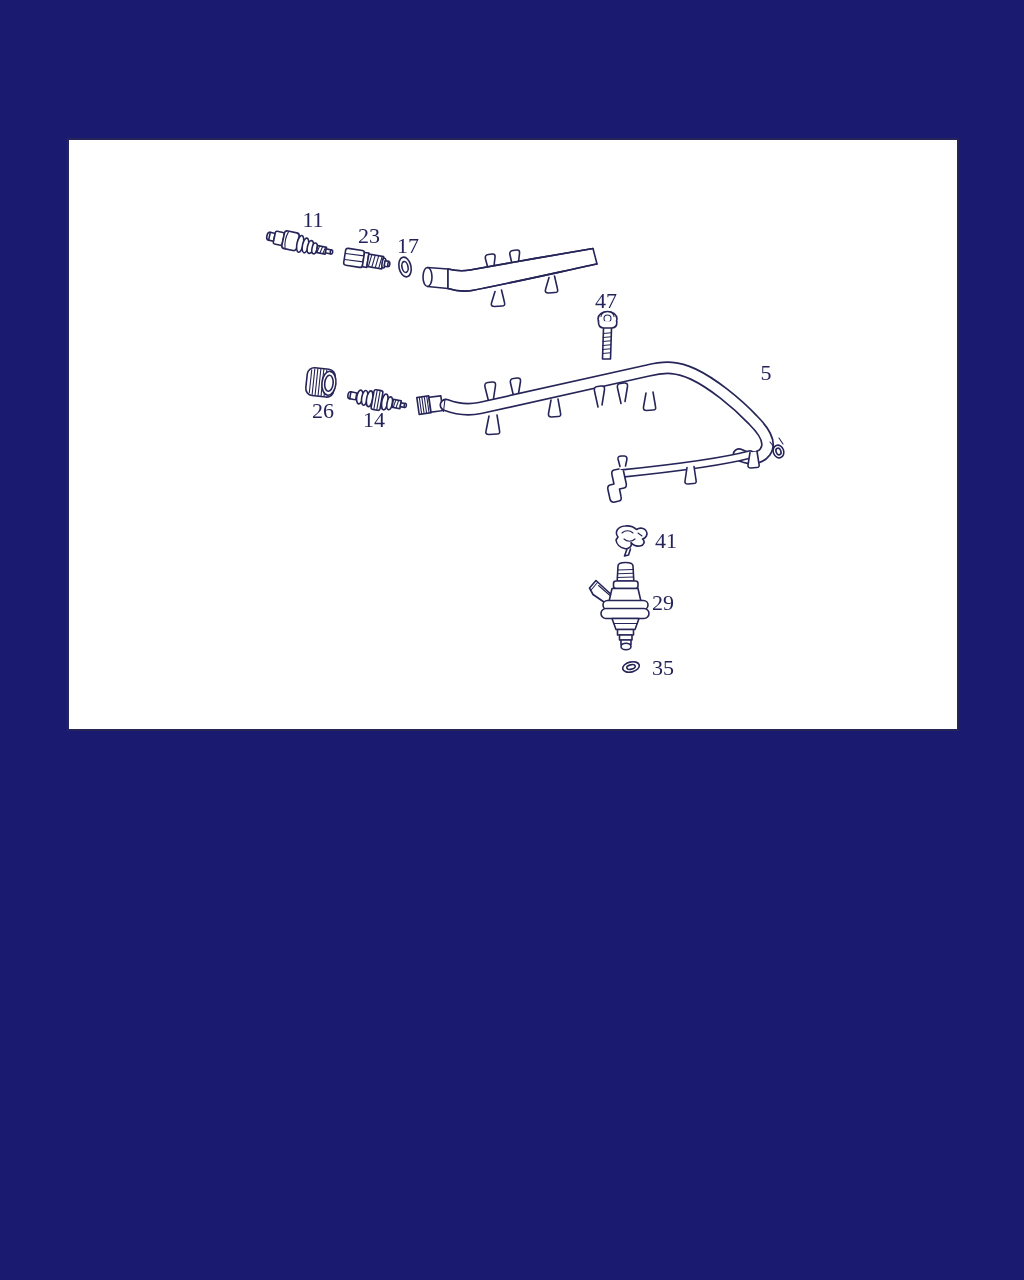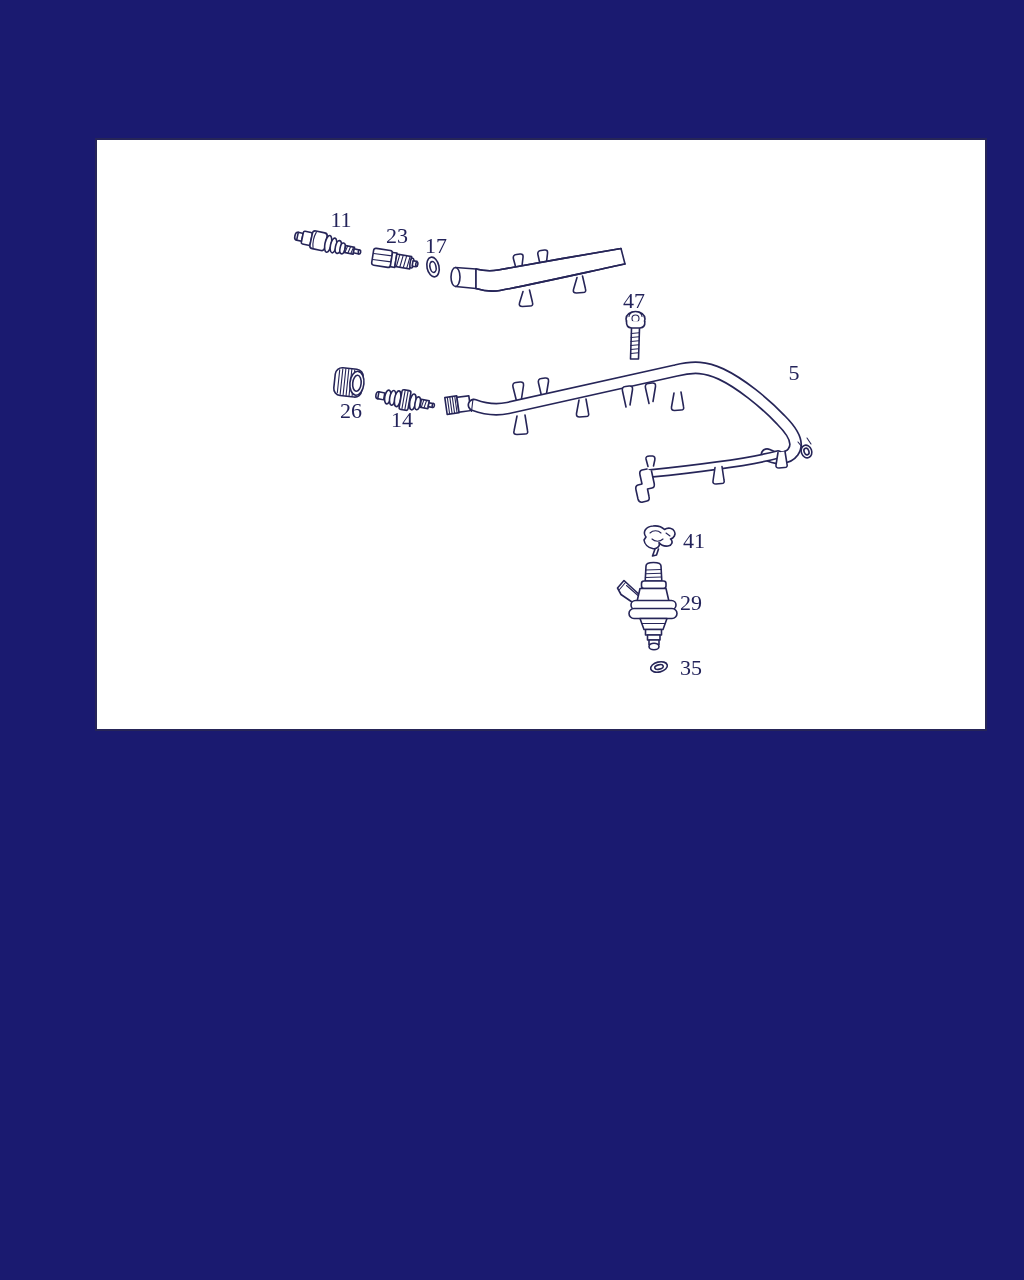--- a/index.html
+++ b/index.html
@@ -2,21 +2,21 @@
 <html><head>
 <meta charset="utf-8">
 <style>
   html,body{margin:0;padding:0;}
   body{
     width:1024px;height:1280px;
     background:#1a1a70;
     font-family:"Liberation Serif", serif;
     position:relative;overflow:hidden;
   }
-  .stage{position:absolute;left:0;top:0;width:960px;height:1280px;padding-left:28px;}
+  .stage{position:absolute;left:0;top:0;width:960px;height:1280px;}
   svg{display:block;}
   .ln{fill:none;stroke:#262558;stroke-width:1.6;stroke-linecap:round;stroke-linejoin:round;}
   .lnw{fill:#ffffff;stroke:#262558;stroke-width:1.6;stroke-linecap:round;stroke-linejoin:round;}
   .thin{fill:none;stroke:#262558;stroke-width:1.1;stroke-linecap:round;}
   .callout{font-family:"Liberation Serif", serif;font-size:22px;fill:#23235a;}
 </style>
 </head>
 <body>
 
 <div class="stage">

